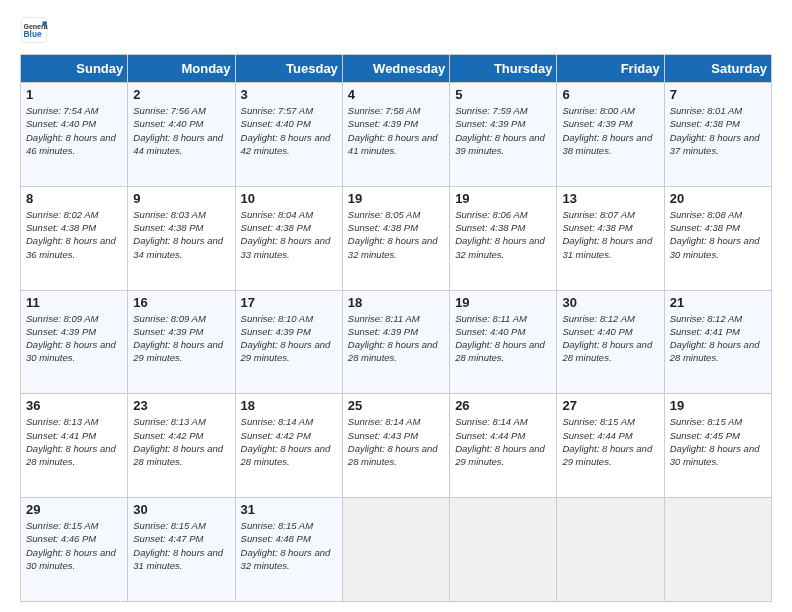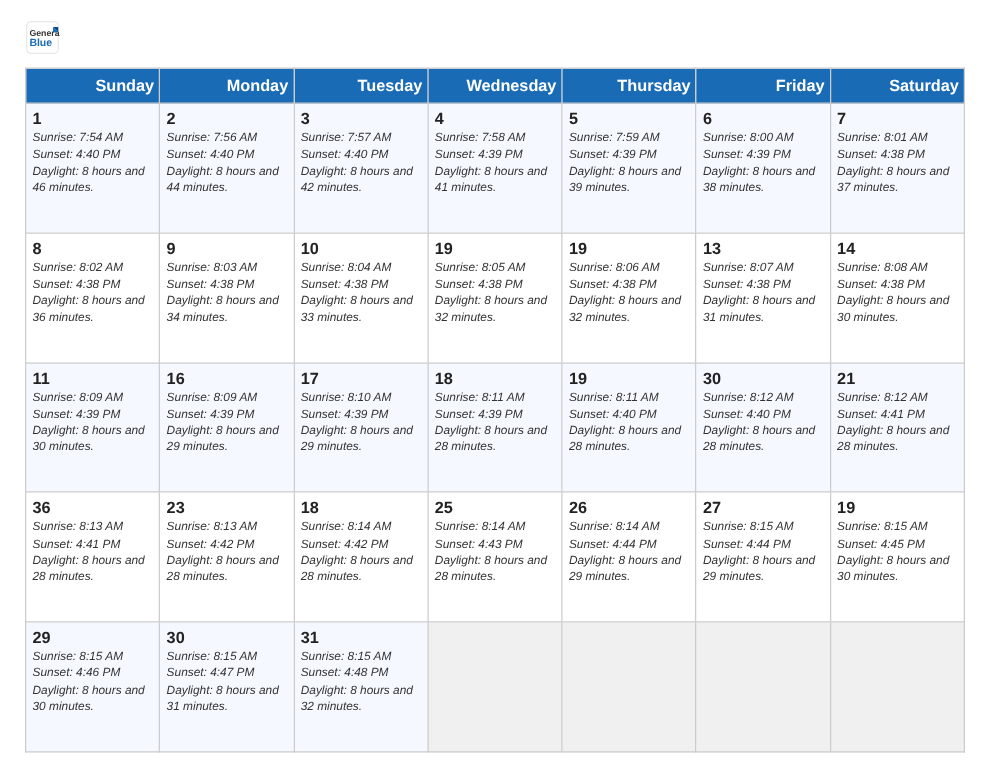--- a/index.html
+++ b/index.html
@@ -173,21 +173,21 @@
           </td>
           <td>
             <span class="day-number">19</span>
 <div class="day-info">Sunrise: 8:06 AM<br>Sunset: 4:38 PM<br>Daylight: 8 hours and 32 minutes.</div>
           </td>
           <td>
             <span class="day-number">13</span>
 <div class="day-info">Sunrise: 8:07 AM<br>Sunset: 4:38 PM<br>Daylight: 8 hours and 31 minutes.</div>
           </td>
           <td>
-            <span class="day-number">14</span>
+            <span class="day-number">20</span>
 <div class="day-info">Sunrise: 8:08 AM<br>Sunset: 4:38 PM<br>Daylight: 8 hours and 30 minutes.</div>
           </td>
         </tr>
         <tr>
           <td>
             <span class="day-number">11</span>
 <div class="day-info">Sunrise: 8:09 AM<br>Sunset: 4:39 PM<br>Daylight: 8 hours and 30 minutes.</div>
           </td>
           <td>
             <span class="day-number">16</span>

